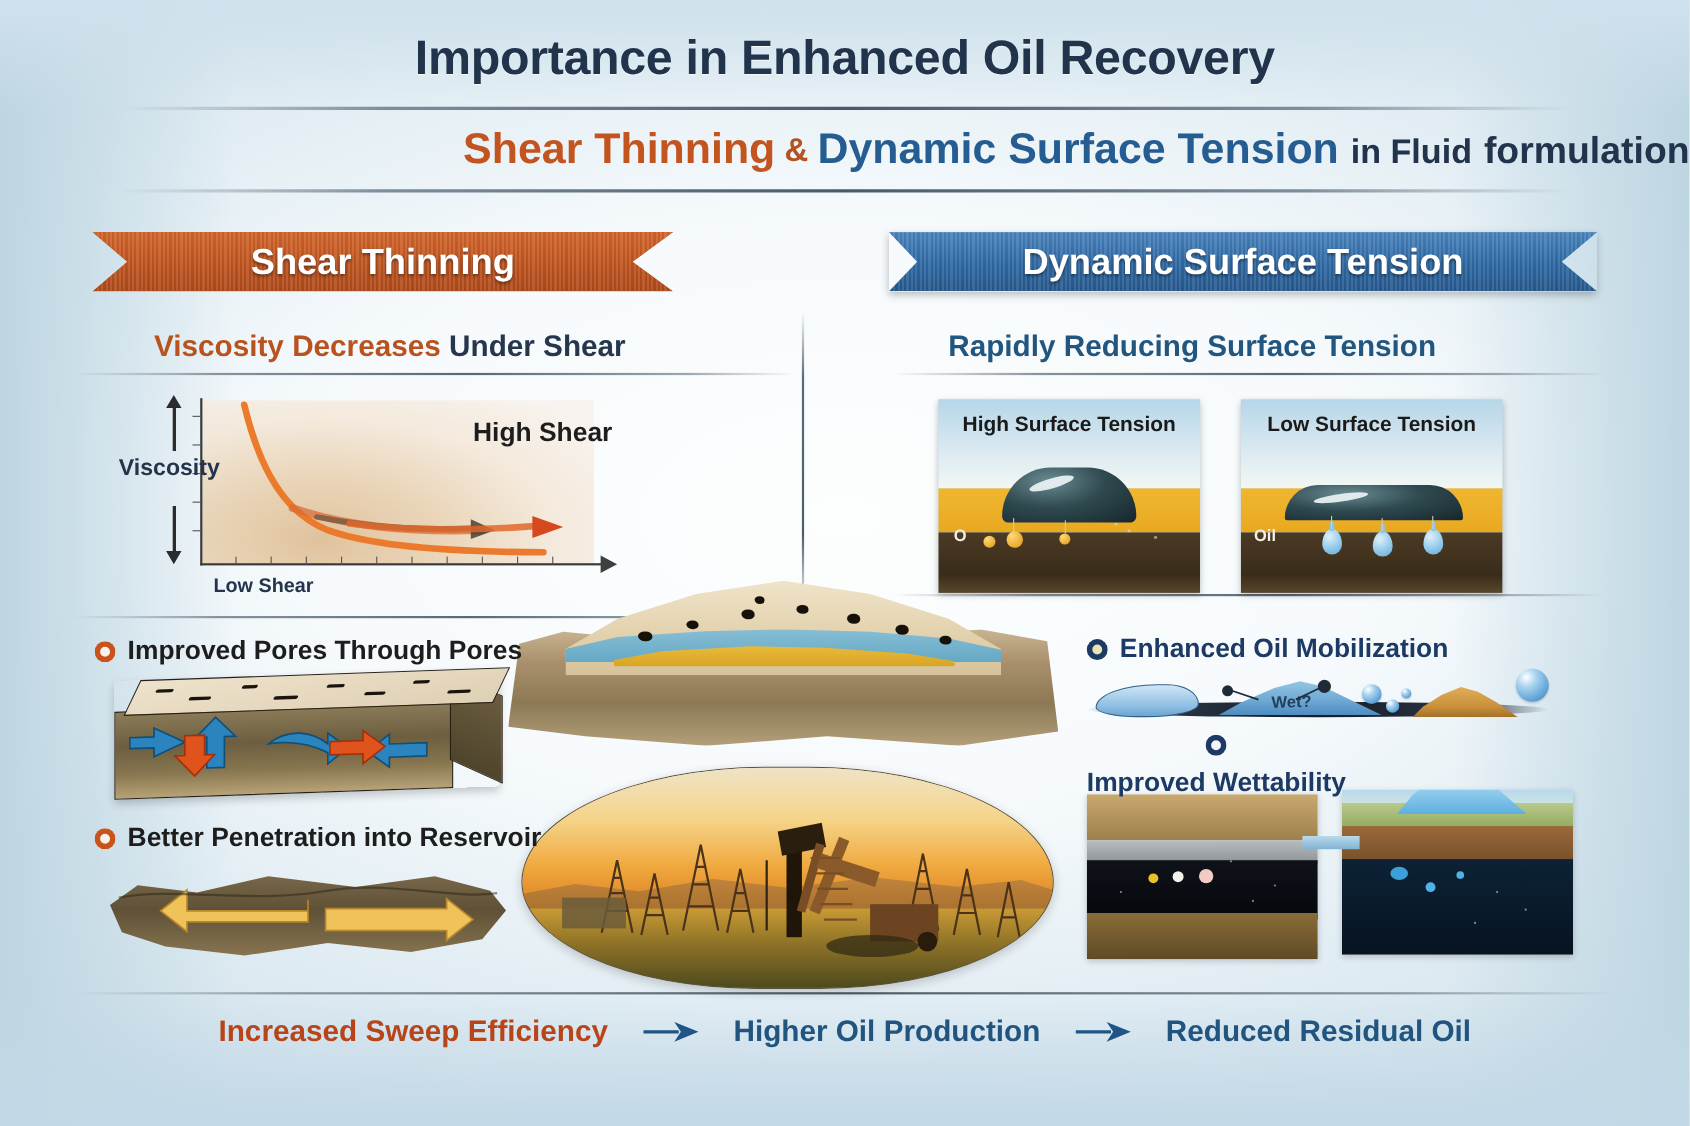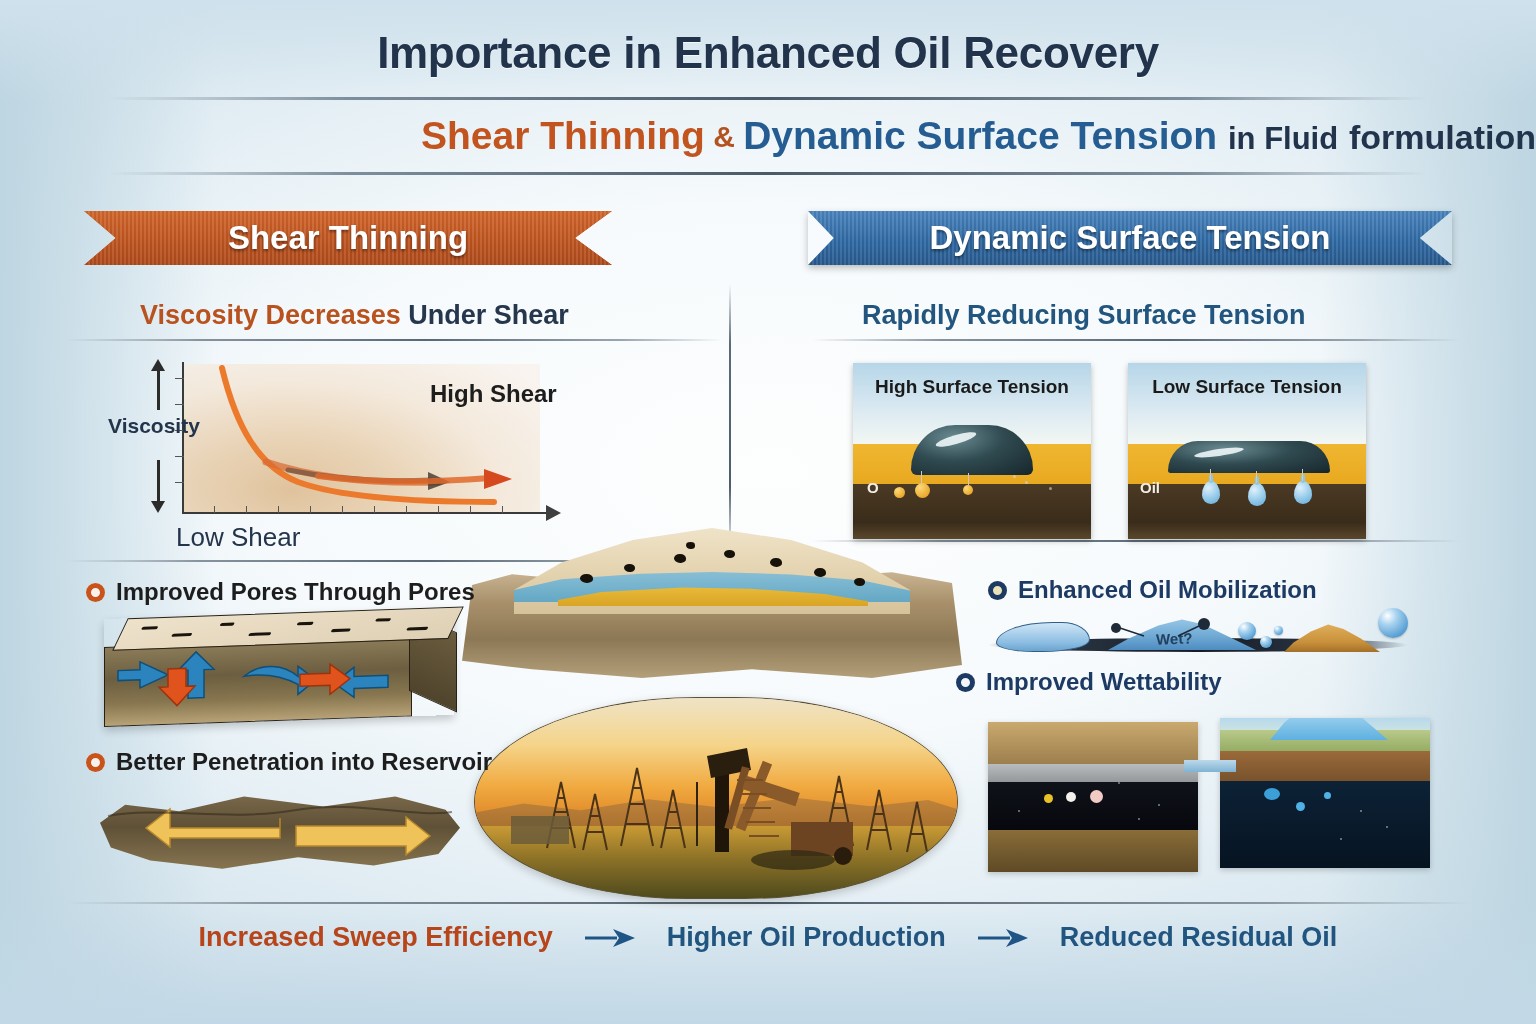--- a/index.html
+++ b/index.html
@@ -139,21 +139,21 @@
     border-bottom:12px solid #2b2b2b;border-left:7px solid transparent;border-right:7px solid transparent;
   }
   .vis-arrow-dn{
     position:absolute;left:39px;top:104px;width:3px;height:42px;background:#2b2b2b;
   }
   .vis-arrow-dn:after{
     content:"";position:absolute;left:-6px;bottom:-11px;width:0;height:0;
     border-top:12px solid #2b2b2b;border-left:7px solid transparent;border-right:7px solid transparent;
   }
   .lbl-low{
-    position:absolute;left:58px;top:166px;font-size:26px;font-weight:normal;color:#23344b;
+    position:absolute;left:76px;top:166px;font-size:18px;font-weight:bold;color:#23344b;
   }
   .lbl-high{
     position:absolute;left:268px;top:24px;font-size:24px;font-weight:bold;color:#1d1d1d;margin-left:44px;
   }
 
   
   .tcard{
     position:absolute;z-index:6;width:238px;height:176px;
     box-shadow:0 2px 6px rgba(0,0,0,.25);
     overflow:hidden;background:#c9dce8;
@@ -208,21 +208,21 @@
   .b-orange .txt{color:#1d1d1d;}
   .b-orange .dot{background:#f7f2ee;}
   .b-navy{color:#1c3a63;}
   .b-navy .txt{color:#1c3a63;}
   .b-navy .dot{background:#e9e3b8;}
   .b-navy2 .dot{background:#f2f6fa;}
 
   .bl1{top:578px;left:86px;}
   .bl2{top:748px;left:86px;}
   .br1{top:576px;left:988px;}
-  .br2{top:668px;left:956px;}
+  .br2{top:668px;left:988px;flex-direction:column;}
 
   
   .pore-block{
     position:absolute;top:613px;left:104px;width:350px;height:108px;z-index:6;
     transform:skewY(-2deg);
     box-shadow:0 4px 8px rgba(0,0,0,.2);
   }
   .pore-top{
     position:absolute;left:16px;top:0;width:334px;height:30px;
     background:linear-gradient(170deg,#efe2cb 0%,#ddd0b4 100%);

